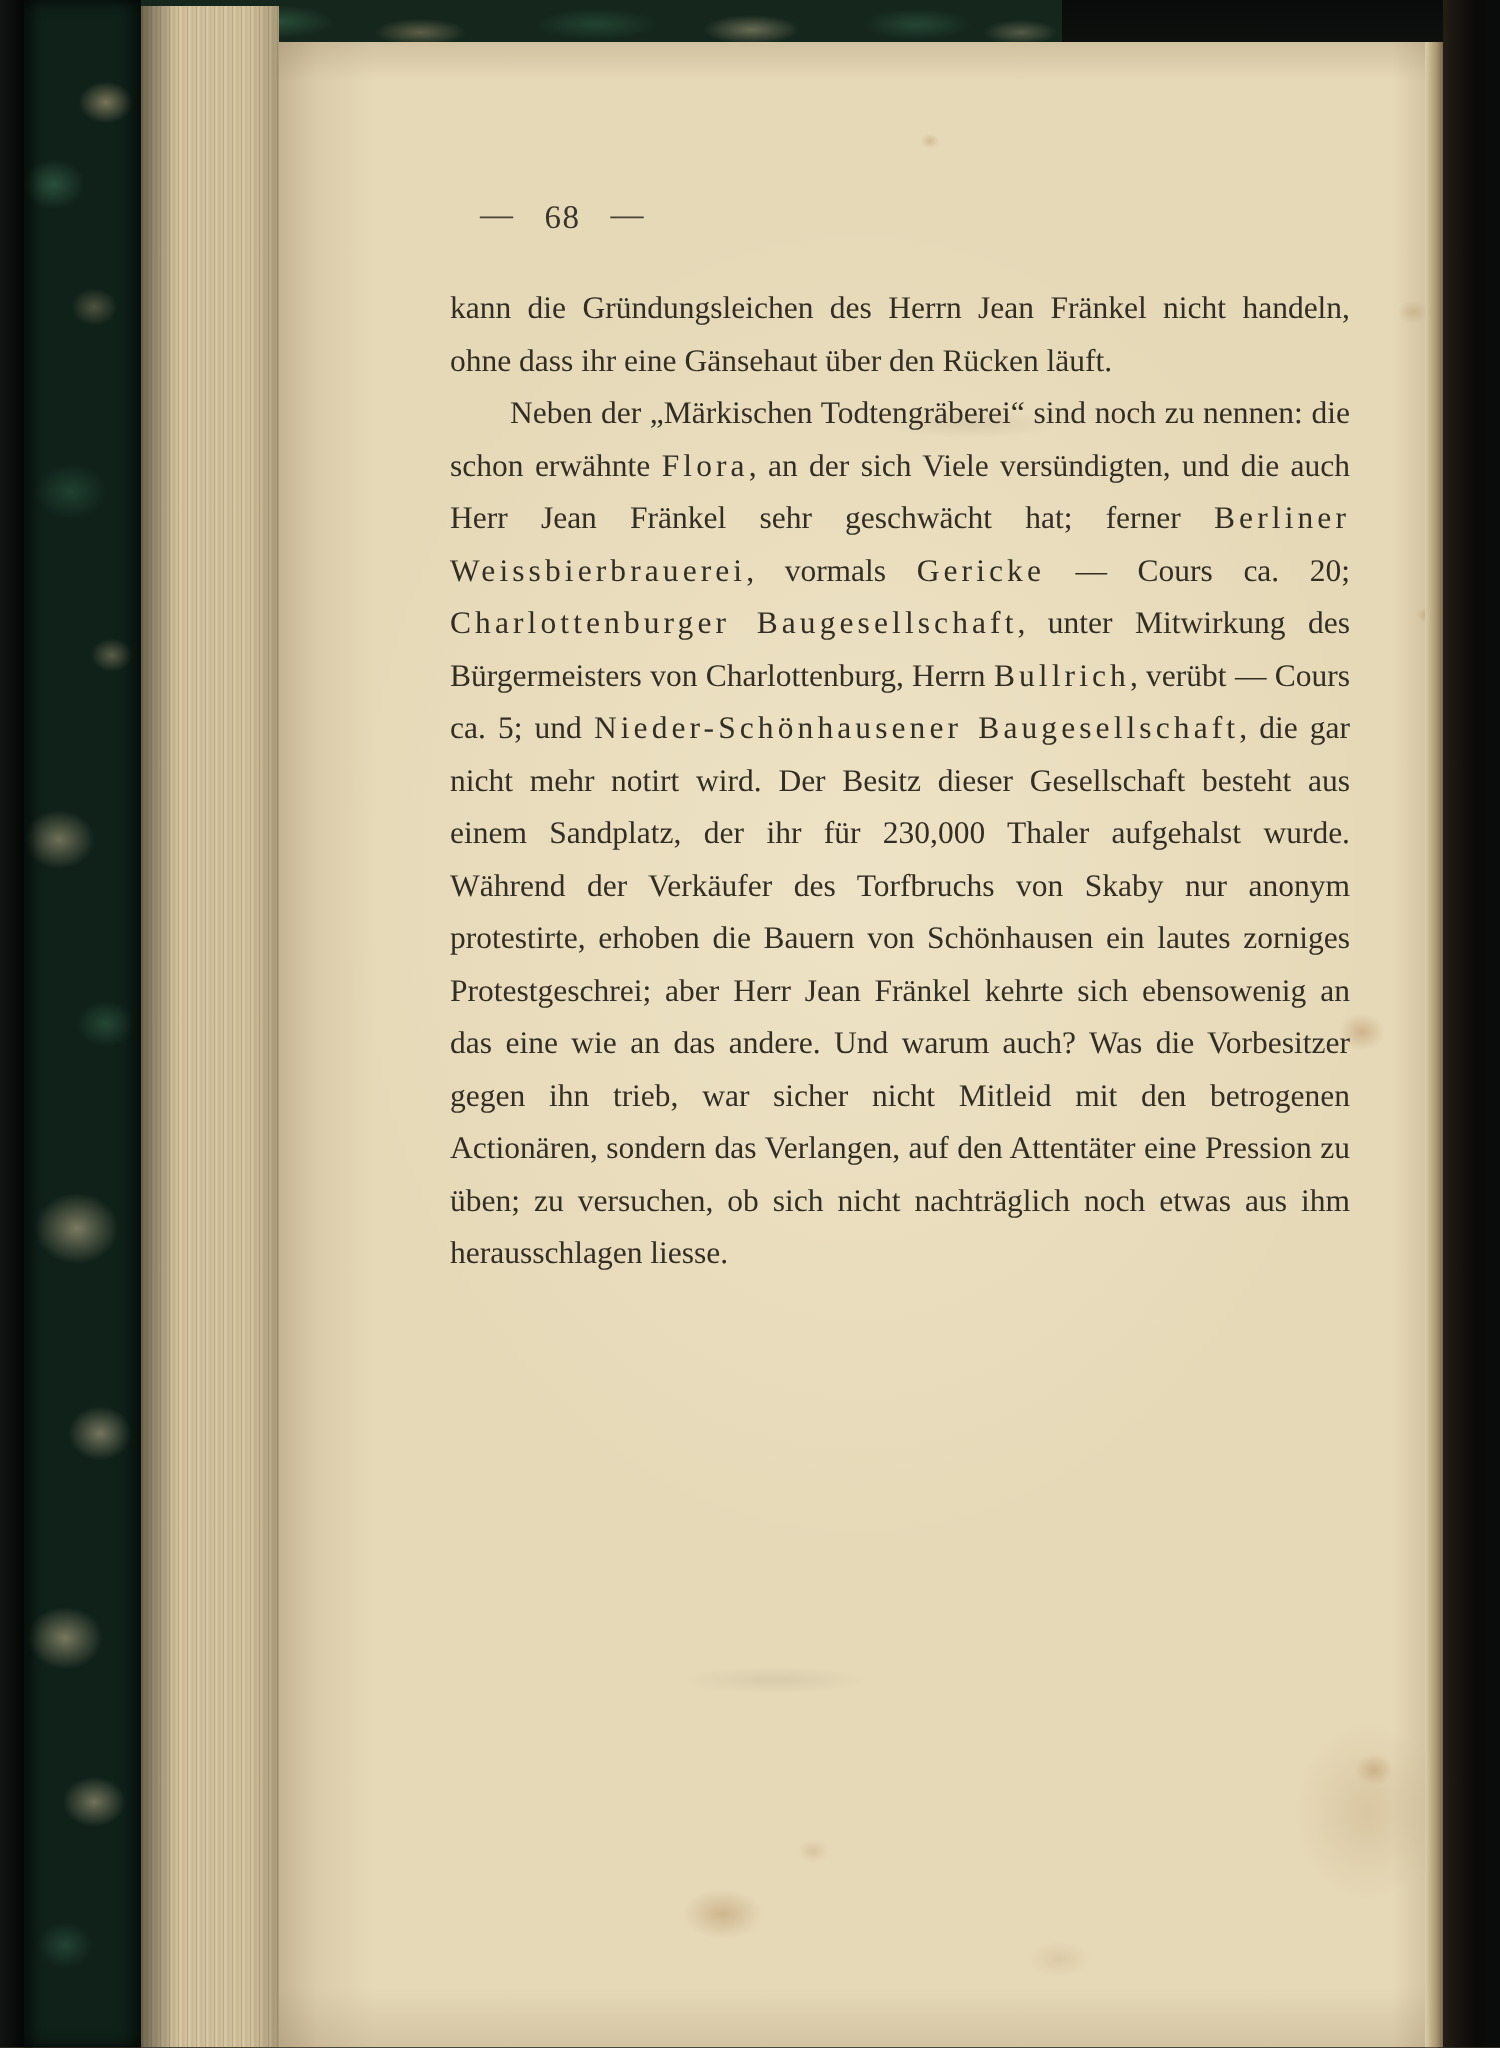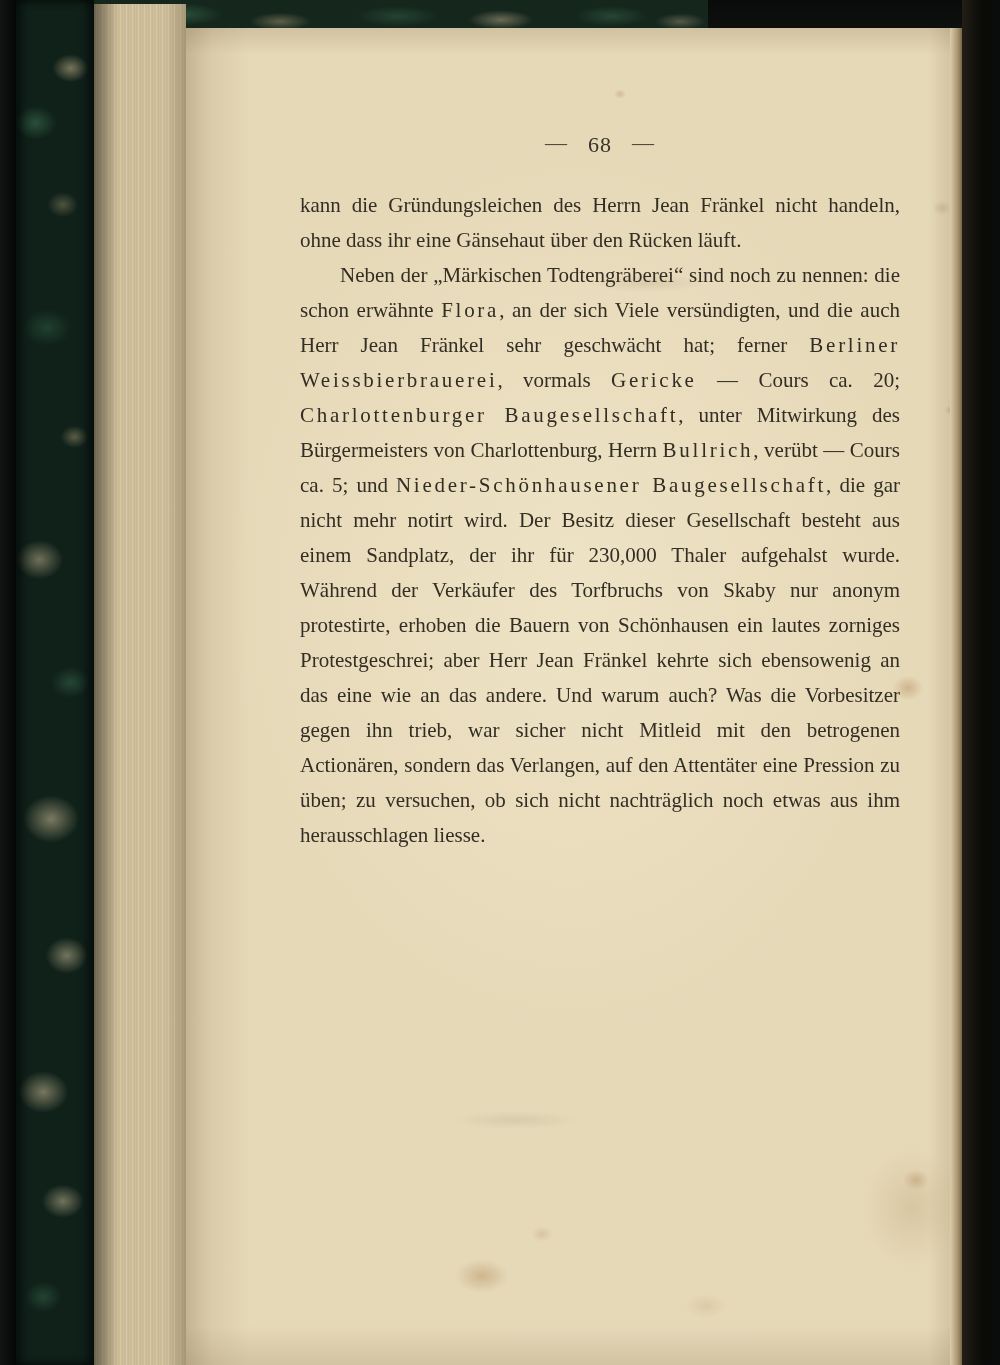--- a/index.html
+++ b/index.html
@@ -75,21 +75,21 @@
       radial-gradient(14px 11px at 756px 180px,  rgba(150,100,45,.22), transparent 70%),
       radial-gradient(9px 7px   at 434px 66px,   rgba(150,100,45,.26), transparent 70%),
       radial-gradient(15px 11px at 356px 1206px, rgba(150,100,45,.18), transparent 70%),
       radial-gradient(30px 17px at 520px 1278px, rgba(150,100,45,.13), transparent 70%),
       radial-gradient(8px 7px   at 764px 382px,  rgba(150,100,45,.22), transparent 70%),
       radial-gradient(85px 13px at 460px 255px,  rgba(120,110,88,.14), transparent 70%),
       radial-gradient(90px 13px at 330px 1092px, rgba(120,110,88,.13), transparent 70%);
   }
   .page-inner{position:relative;padding:104px 0 0 114px;width:600px;}
   .page-header{
-    width:600px;text-align:center;color:#3a352b;font-size:22px;letter-spacing:1px;
+    width:600px;text-align:left;color:#3a352b;font-size:22px;letter-spacing:1px;
     margin-bottom:30px;
   }
   .page-header .dash{margin:0 20px;position:relative;top:-2px;color:#4a4335;}
   .page-text{width:600px;color:#332e24;font-size:21px;line-height:35px;text-align:justify;}
   .page-text p{margin:0;}
   .page-text p.indent{text-indent:40px;}
   .spaced{letter-spacing:.13em;font-family:Liberation Serif, serif;}
   
   .page-edge-right{
     position:absolute;left:950px;top:28px;width:14px;height:1337px;

